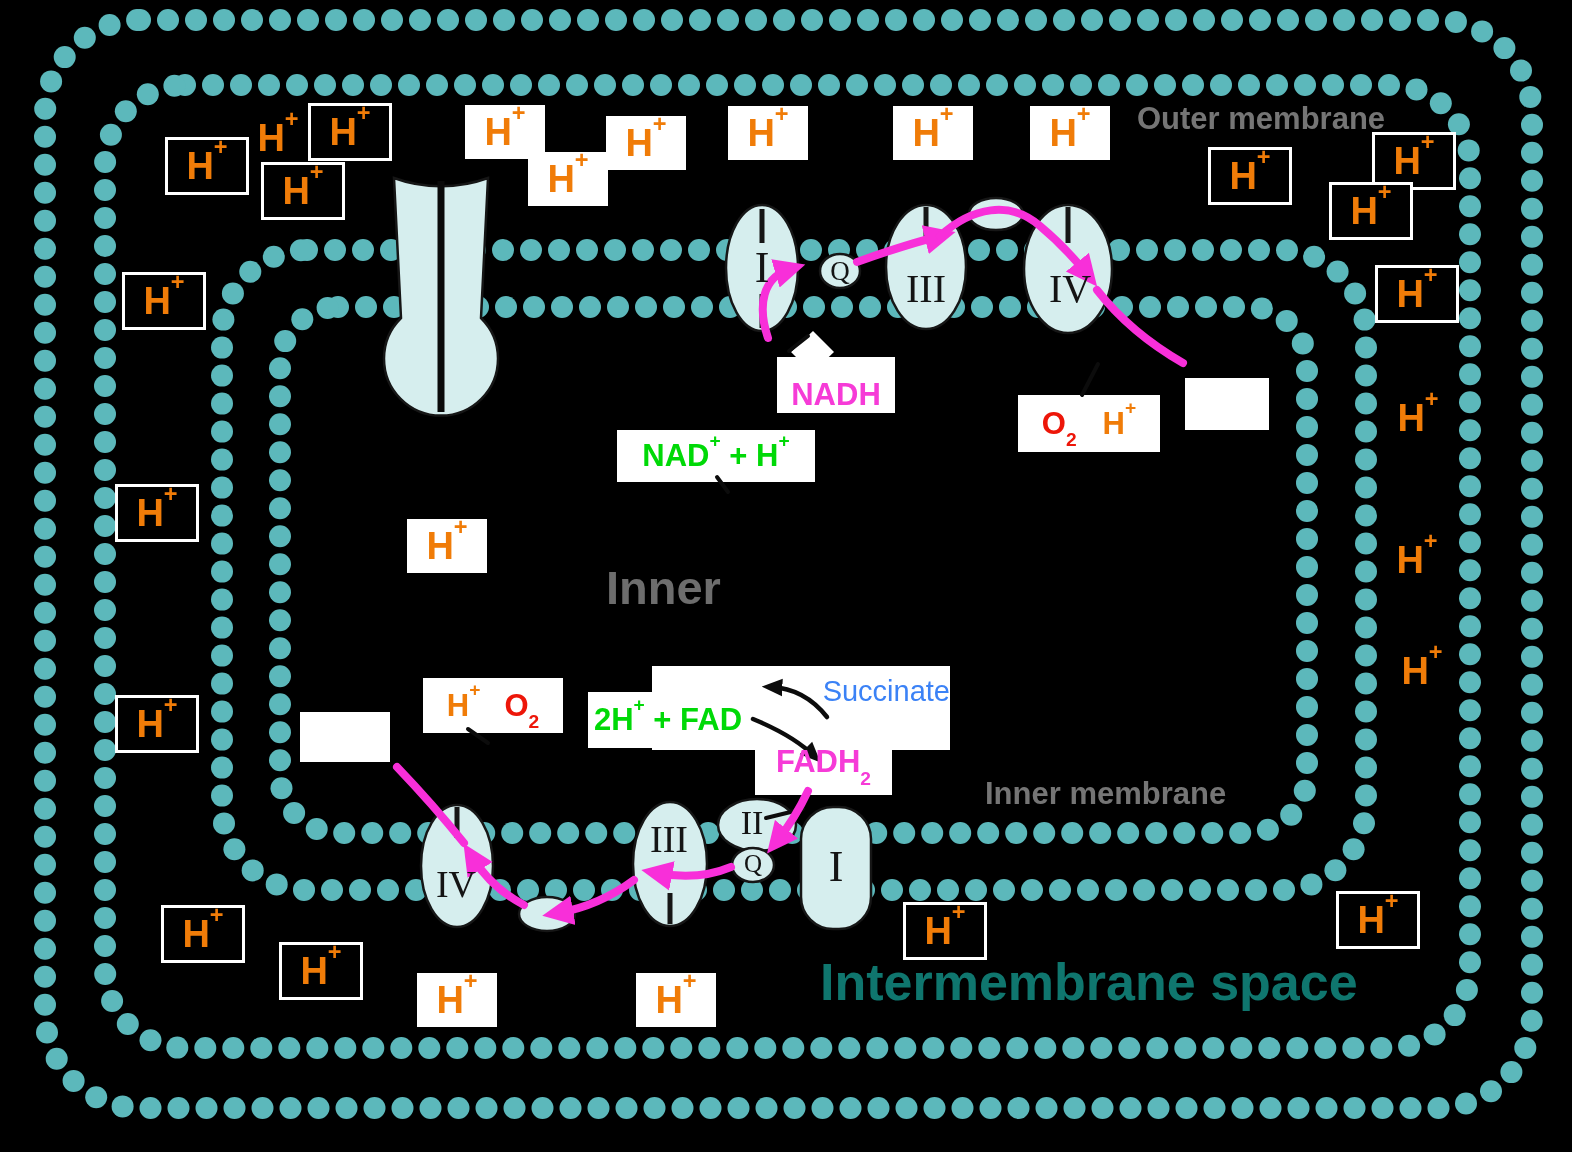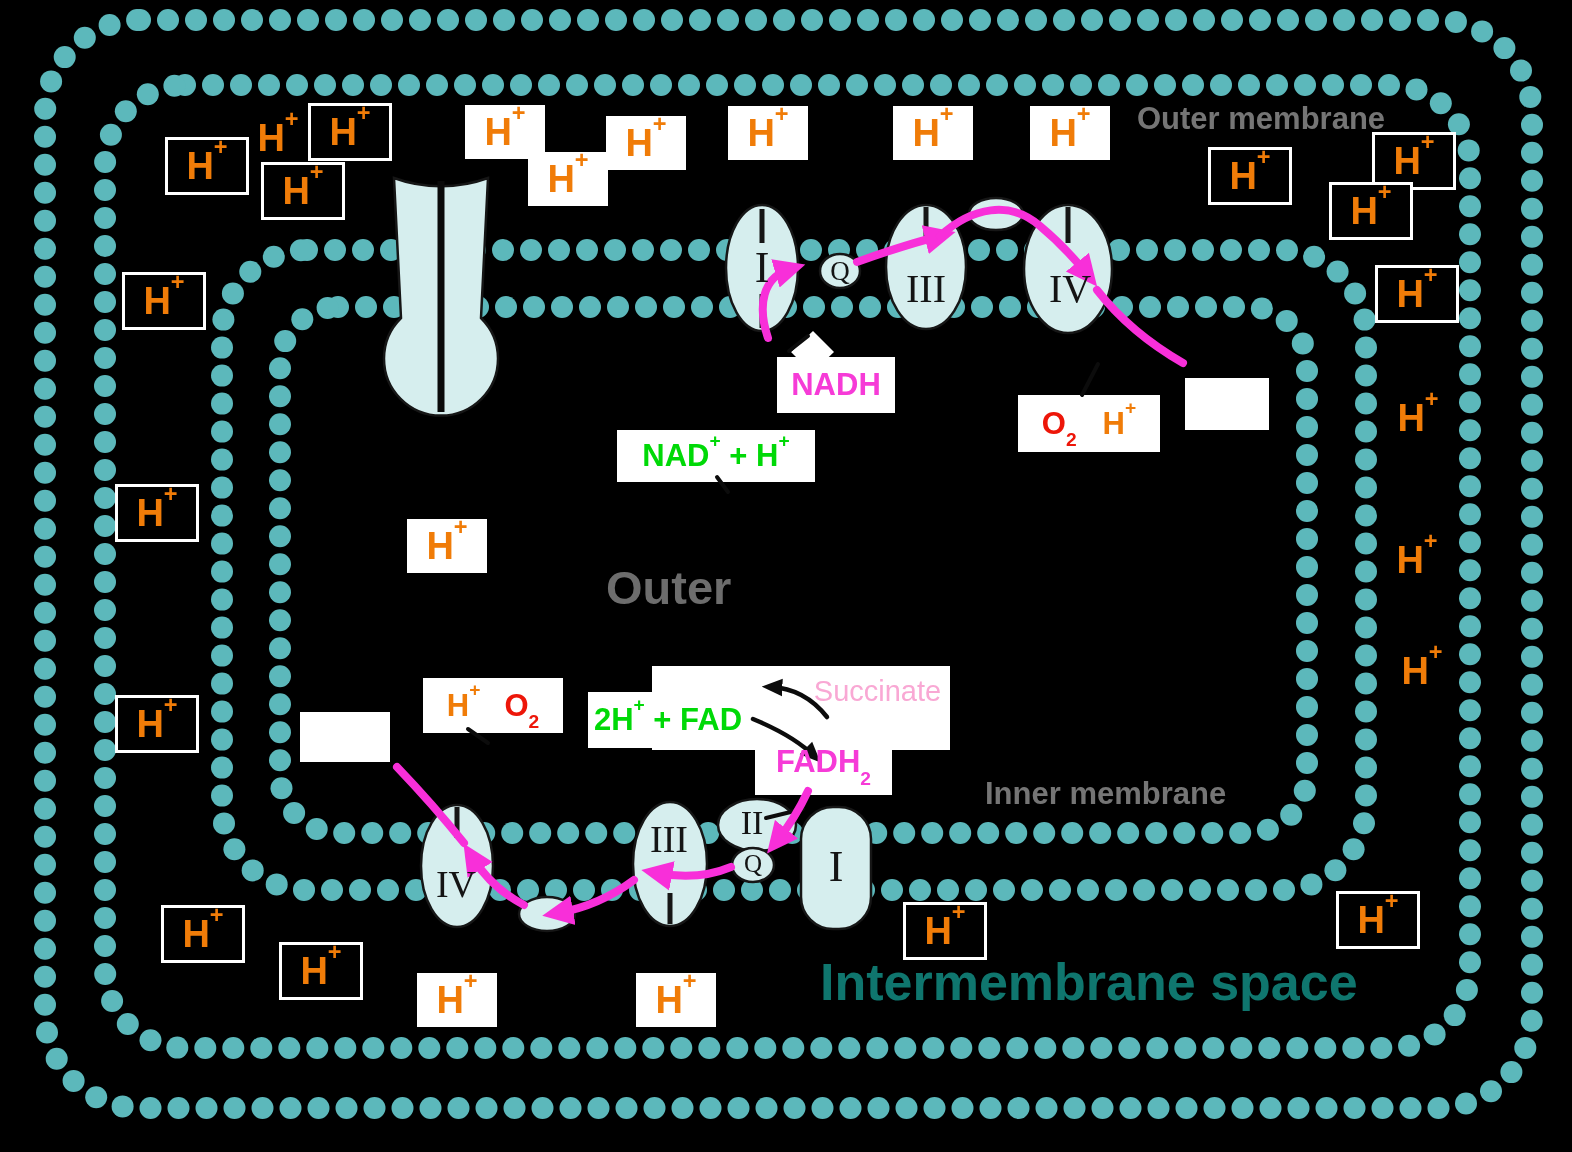--- a/index.html
+++ b/index.html
@@ -14,21 +14,21 @@
   .hplus{position:absolute;transform:translate(-50%,-50%);display:flex;align-items:center;justify-content:center;
          color:#f07c08;font-weight:bold;font-size:38px;}
   .hplus.outlined{width:78px;height:52px;background:#000;border:3px solid #fff;}
   .hplus.white{width:80px;height:54px;background:#fff;}
   .hplus.plain{width:auto;height:auto;}
   .roman{position:absolute;transform:translate(-50%,-50%);font-family:"Liberation Serif","DejaVu Serif",serif;
          color:#141414;display:flex;align-items:center;justify-content:center;}
   .region{position:absolute;color:#757575;font-weight:bold;white-space:nowrap;}
   .mol{font-weight:bold;font-size:31px;}
   .c-magenta{color:#f63bd7;} .c-green{color:#00d907;border-radius:20px;} .c-red{color:#ed1609;}
-  .c-blue{color:#ffffff;} .c-orange{color:#f07c08;} .c-black{color:#f9a8d4;}
+  .c-blue{color:#ffffff;} .c-orange{color:#f07c08;} .c-black{color:#3b82f6;justify-content:flex-end;}
   .succ{font-weight:normal;font-size:29px;}
 </style>
 </head>
 <body>
 
 <div id="stage">
 
   <svg id="gfx" width="1572" height="1152" viewBox="0 0 1572 1152">
     <defs>
       <marker id="am" viewBox="0 0 4 4" markerWidth="4" markerHeight="4" refX="1.9" refY="2" orient="auto" markerUnits="strokeWidth">
@@ -708,34 +708,34 @@
         <path d="M 731,867 C 707,877 683,878 657,873" marker-end="url(#am)"></path>
         <path d="M 634,880 C 611,897 586,908 558,913" marker-end="url(#am)"></path>
         <path d="M 524,905 C 501,893 484,876 472,857" marker-end="url(#am)"></path>
         <path d="M 464,843 C 443,817 420,791 397,767"></path>
       </g>
     </g>
   </svg>
 
   <div class="region" style="left:985px;top:776px;font-size:31px;">Inner membrane</div>
   <div class="region" style="left:1137px;top:101px;font-size:31px;">Outer membrane</div>
-  <div class="region" style="left:606px;top:560px;font-size:47px;color:#6d6d6d;">Outer</div>
+  <div class="region" style="left:606px;top:560px;font-size:47px;color:#6d6d6d;">Inner</div>
   <div class="region" style="left:820px;top:952px;font-size:52px;color:#0f766e;">Intermembrane space</div>
 
   <div class="roman" style="left:762px;top:267px;font-size:44px;">I</div>
   <div class="roman" style="left:840px;top:271px;font-size:27px;">Q</div>
   <div class="roman" style="left:926px;top:288px;font-size:40px;">III</div>
   <div class="roman" style="left:1070px;top:288px;font-size:40px;">IV</div>
   <div class="roman" style="left:456px;top:884px;font-size:38px;">IV</div>
   <div class="roman" style="left:669px;top:839px;font-size:38px;">III</div>
   <div class="roman" style="left:752px;top:823px;font-size:34px;">II</div>
   <div class="roman" style="left:753px;top:864px;font-size:25px;">Q</div>
   <div class="roman" style="left:836px;top:866px;font-size:44px;">I</div>
 
-  <div class="lbl mol c-magenta" style="left:777px;top:357px;width:118px;height:56px;">
+  <div class="lbl mol c-magenta" style="left:777px;top:357px;width:118px;height:56px;align-items:flex-end;">
     <span class="parts">NADH</span>
   </div>
   <div class="lbl mol c-green" style="left:617px;top:430px;width:198px;height:52px;">
     <span class="parts">NAD<sup>+</sup> + H<sup>+</sup></span>
   </div>
   <div class="lbl mol" style="left:1018px;top:395px;width:142px;height:57px;gap:26px;">
     <span class="parts c-red">O<sub>2</sub></span>
     <span class="parts c-orange">H<sup>+</sup></span>
   </div>
   <div class="lbl mol c-blue" style="left:1185px;top:378px;width:84px;height:52px;">

